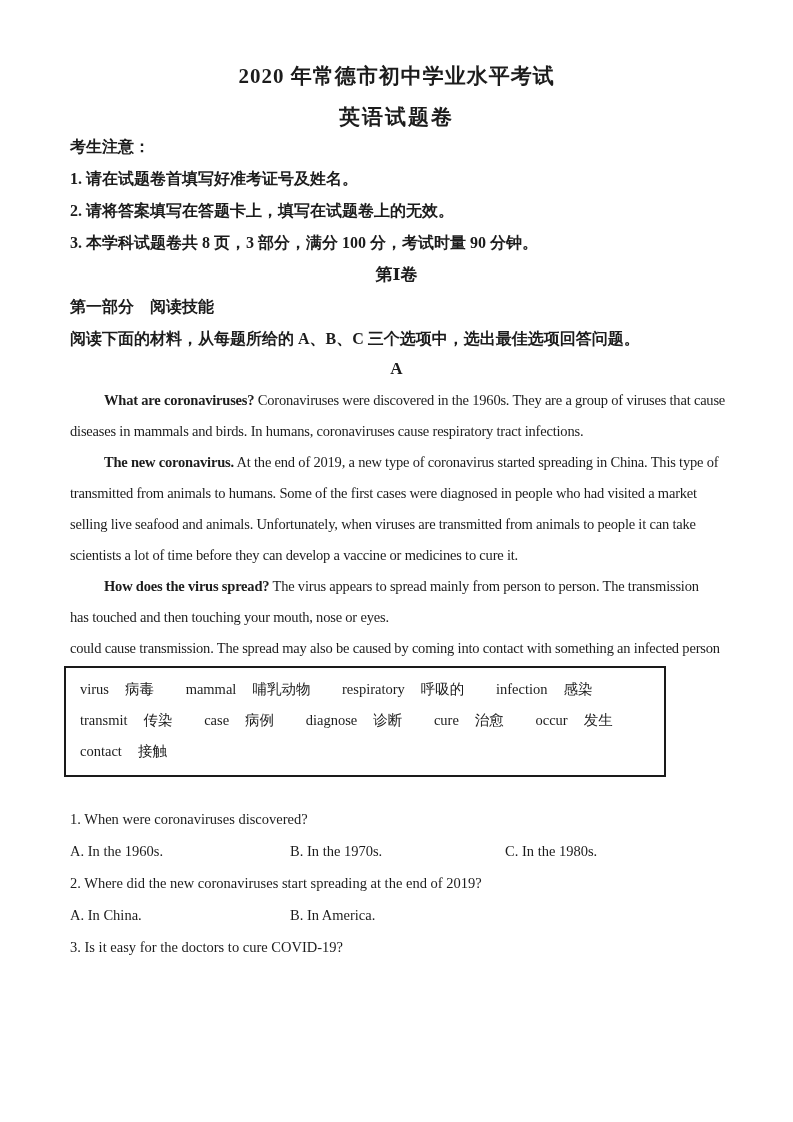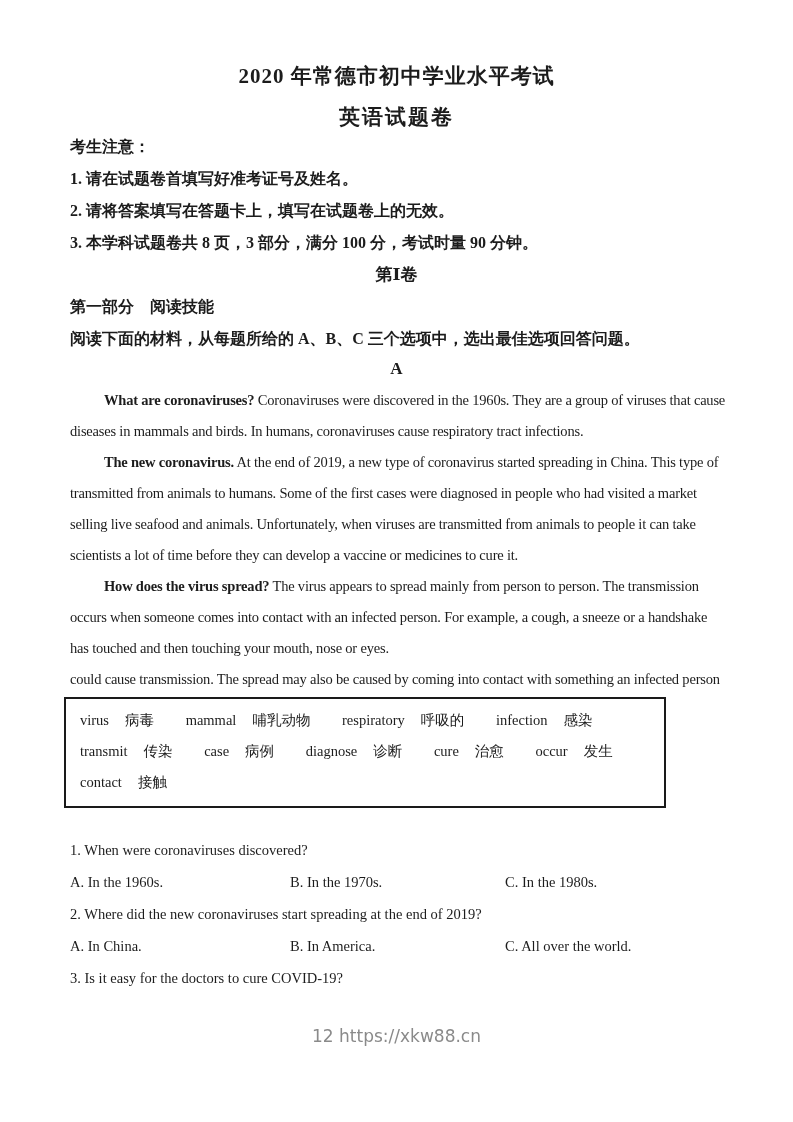--- a/index.html
+++ b/index.html
@@ -119,21 +119,20 @@
 
     <div>
       <div class="pline first"><b>The new coronavirus.</b> <span>At the end of 2019, a new type of coronavirus started spreading in China. This type of</span></div>
       <div class="pline">transmitted from animals to humans. Some of the first cases were diagnosed in people who had visited a market</div>
       <div class="pline">selling live seafood and animals. Unfortunately, when viruses are transmitted from animals to people it can take</div>
       <div class="pline">scientists a lot of time before they can develop a vaccine or medicines to cure it.</div>
     </div>
 
     <div>
       <div class="pline first"><b>How does the virus spread?</b> <span>The virus appears to spread mainly from person to person. The transmission</span></div>
-      <div class="pline">occurs when someone comes into contact with an infected person. For example, a cough, a sneeze or a handshake</div>
       <div class="pline">has touched and then touching your mouth, nose or eyes.</div>
       <div class="pline">could cause transmission. The spread may also be caused by coming into contact with something an infected person</div>
     </div>
 
   </div>
 
   <div class="vocab-box">
     <div class="vocab-line">
       <span class="vocab-pair"><span class="en">virus</span><span class="zh">病毒</span></span>
       <span class="vocab-pair"><span class="en">mammal</span><span class="zh">哺乳动物</span></span>
@@ -161,25 +160,23 @@
         <span class="opt"><span>B.</span> <span>In the 1970s.</span></span>
         <span class="opt"><span>C.</span> <span>In the 1980s.</span></span>
       </div>
     </div>
 
     <div>
       <div class="q-text"><span>2.</span> <span>Where did the new coronaviruses start spreading at the end of 2019?</span></div>
       <div class="q-options">
         <span class="opt"><span>A.</span> <span>In China.</span></span>
         <span class="opt"><span>B.</span> <span>In America.</span></span>
-        <span class="opt"><span>C.</span> <span>All over the world.</span></span>
       </div>
     </div>
 
     <div>
       <div class="q-text"><span>3.</span> <span>Is it easy for the doctors to cure COVID-19?</span></div>
     </div>
 
   </div>
 
-  <div class="page-footer">12 https://xkw88.cn</div>
 
 </div>
 
 </body></html>

